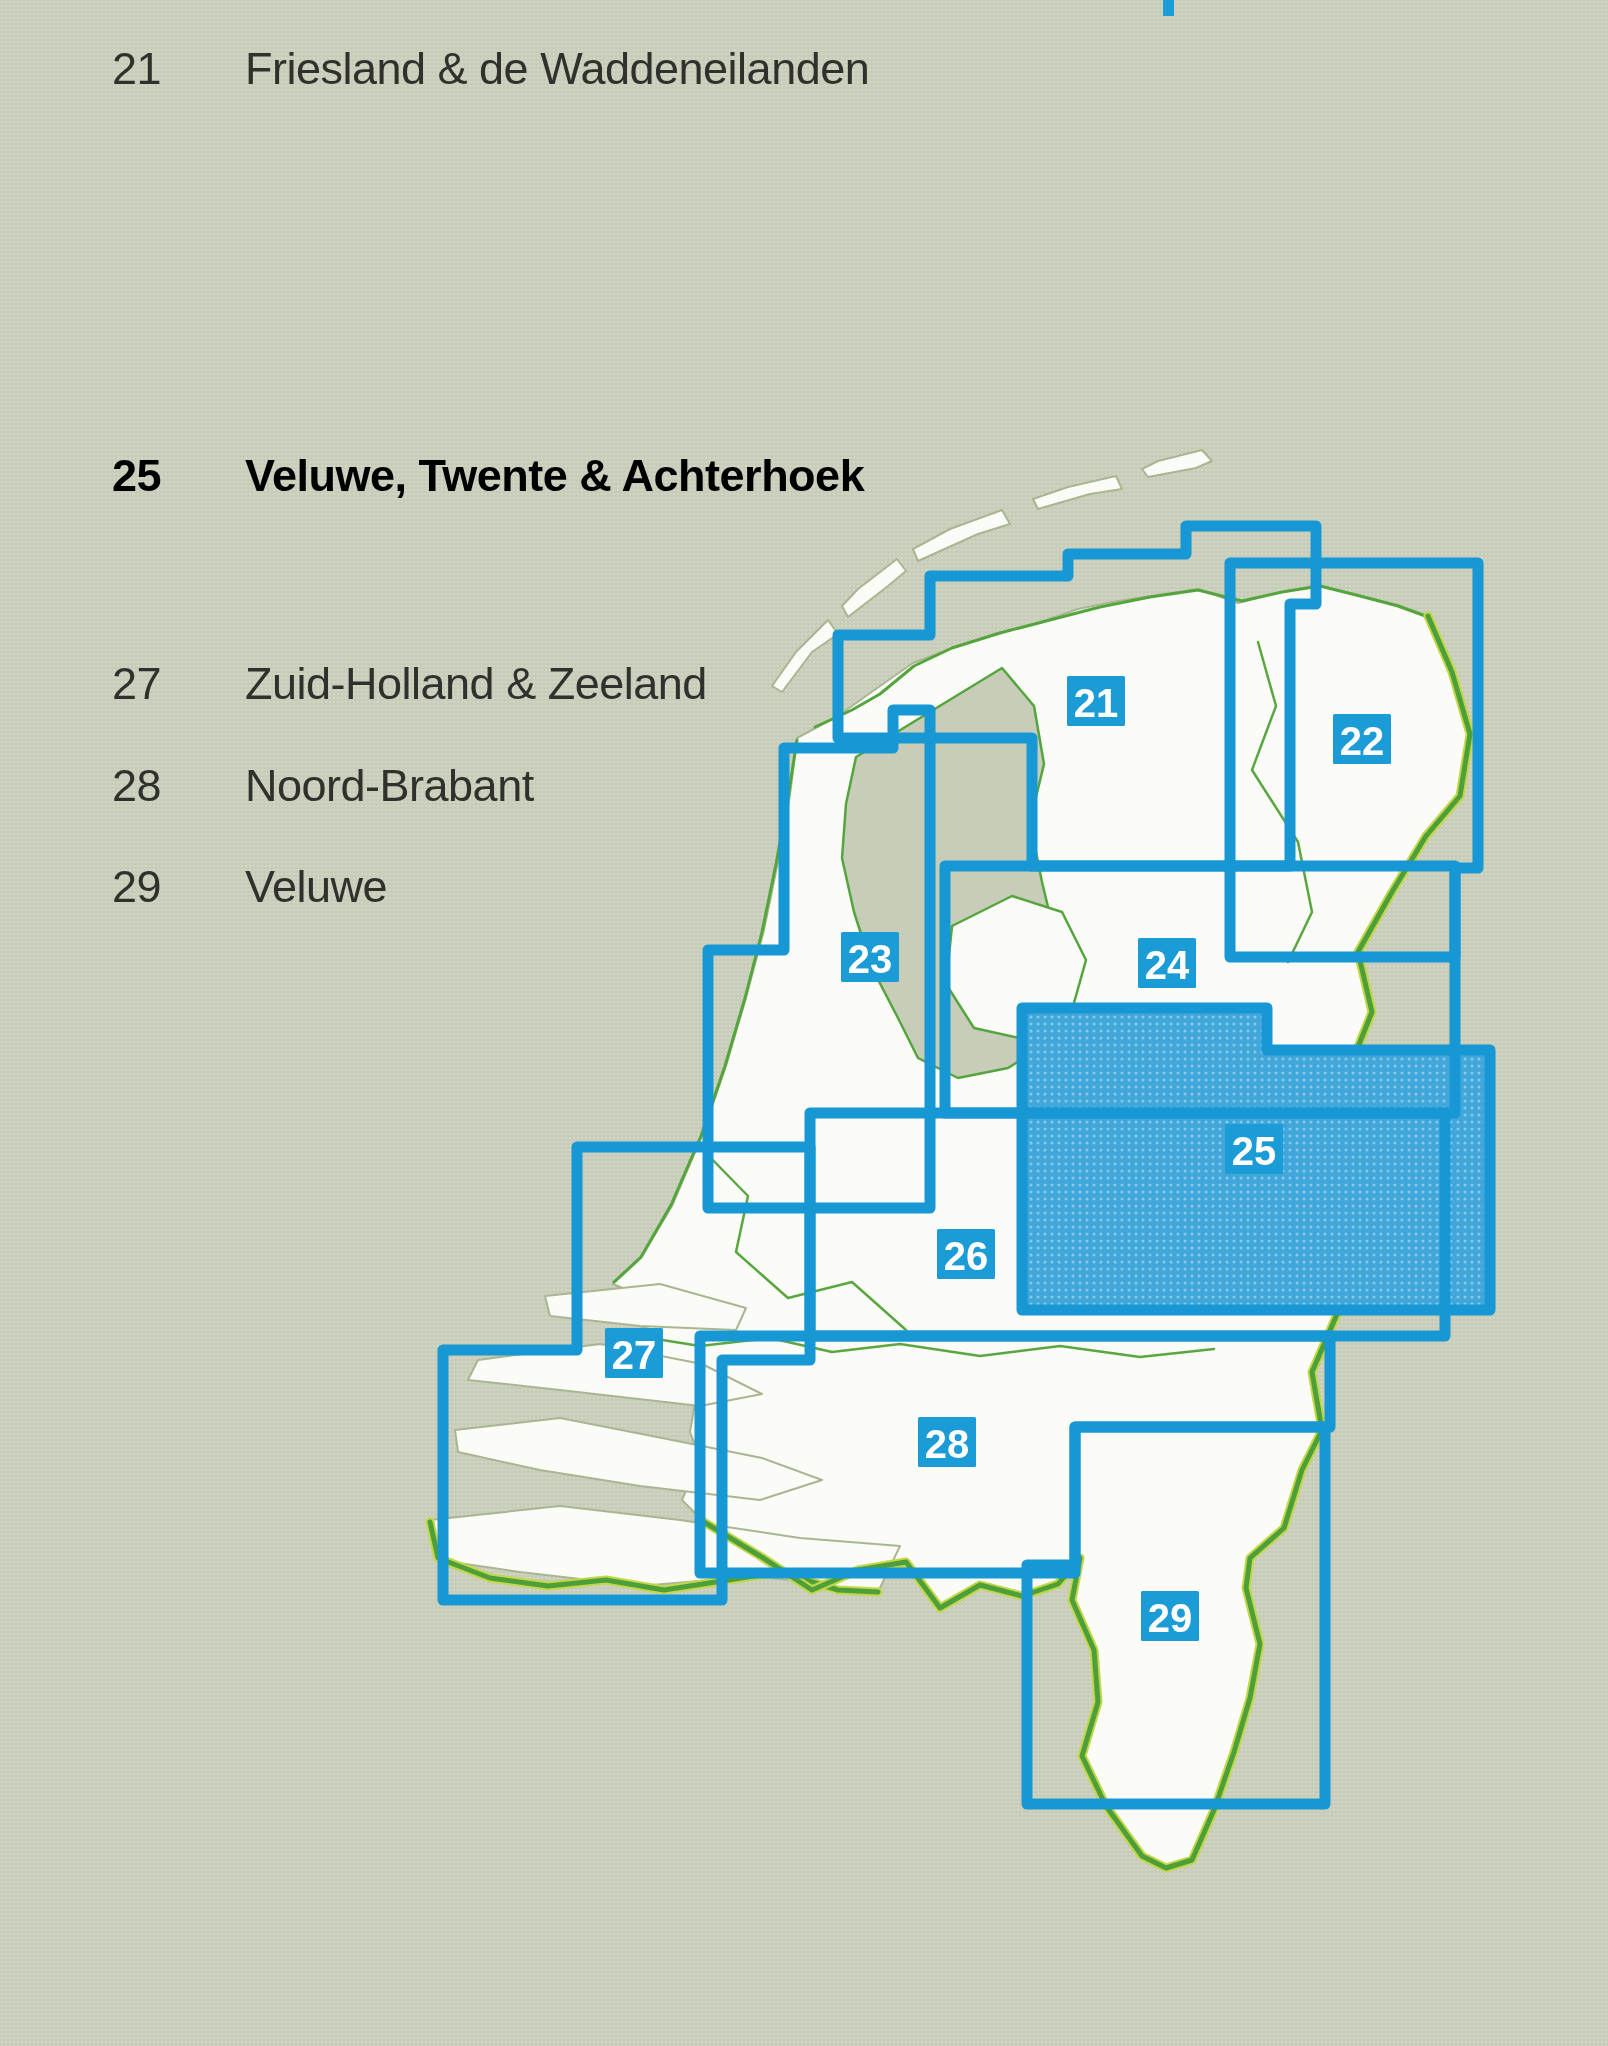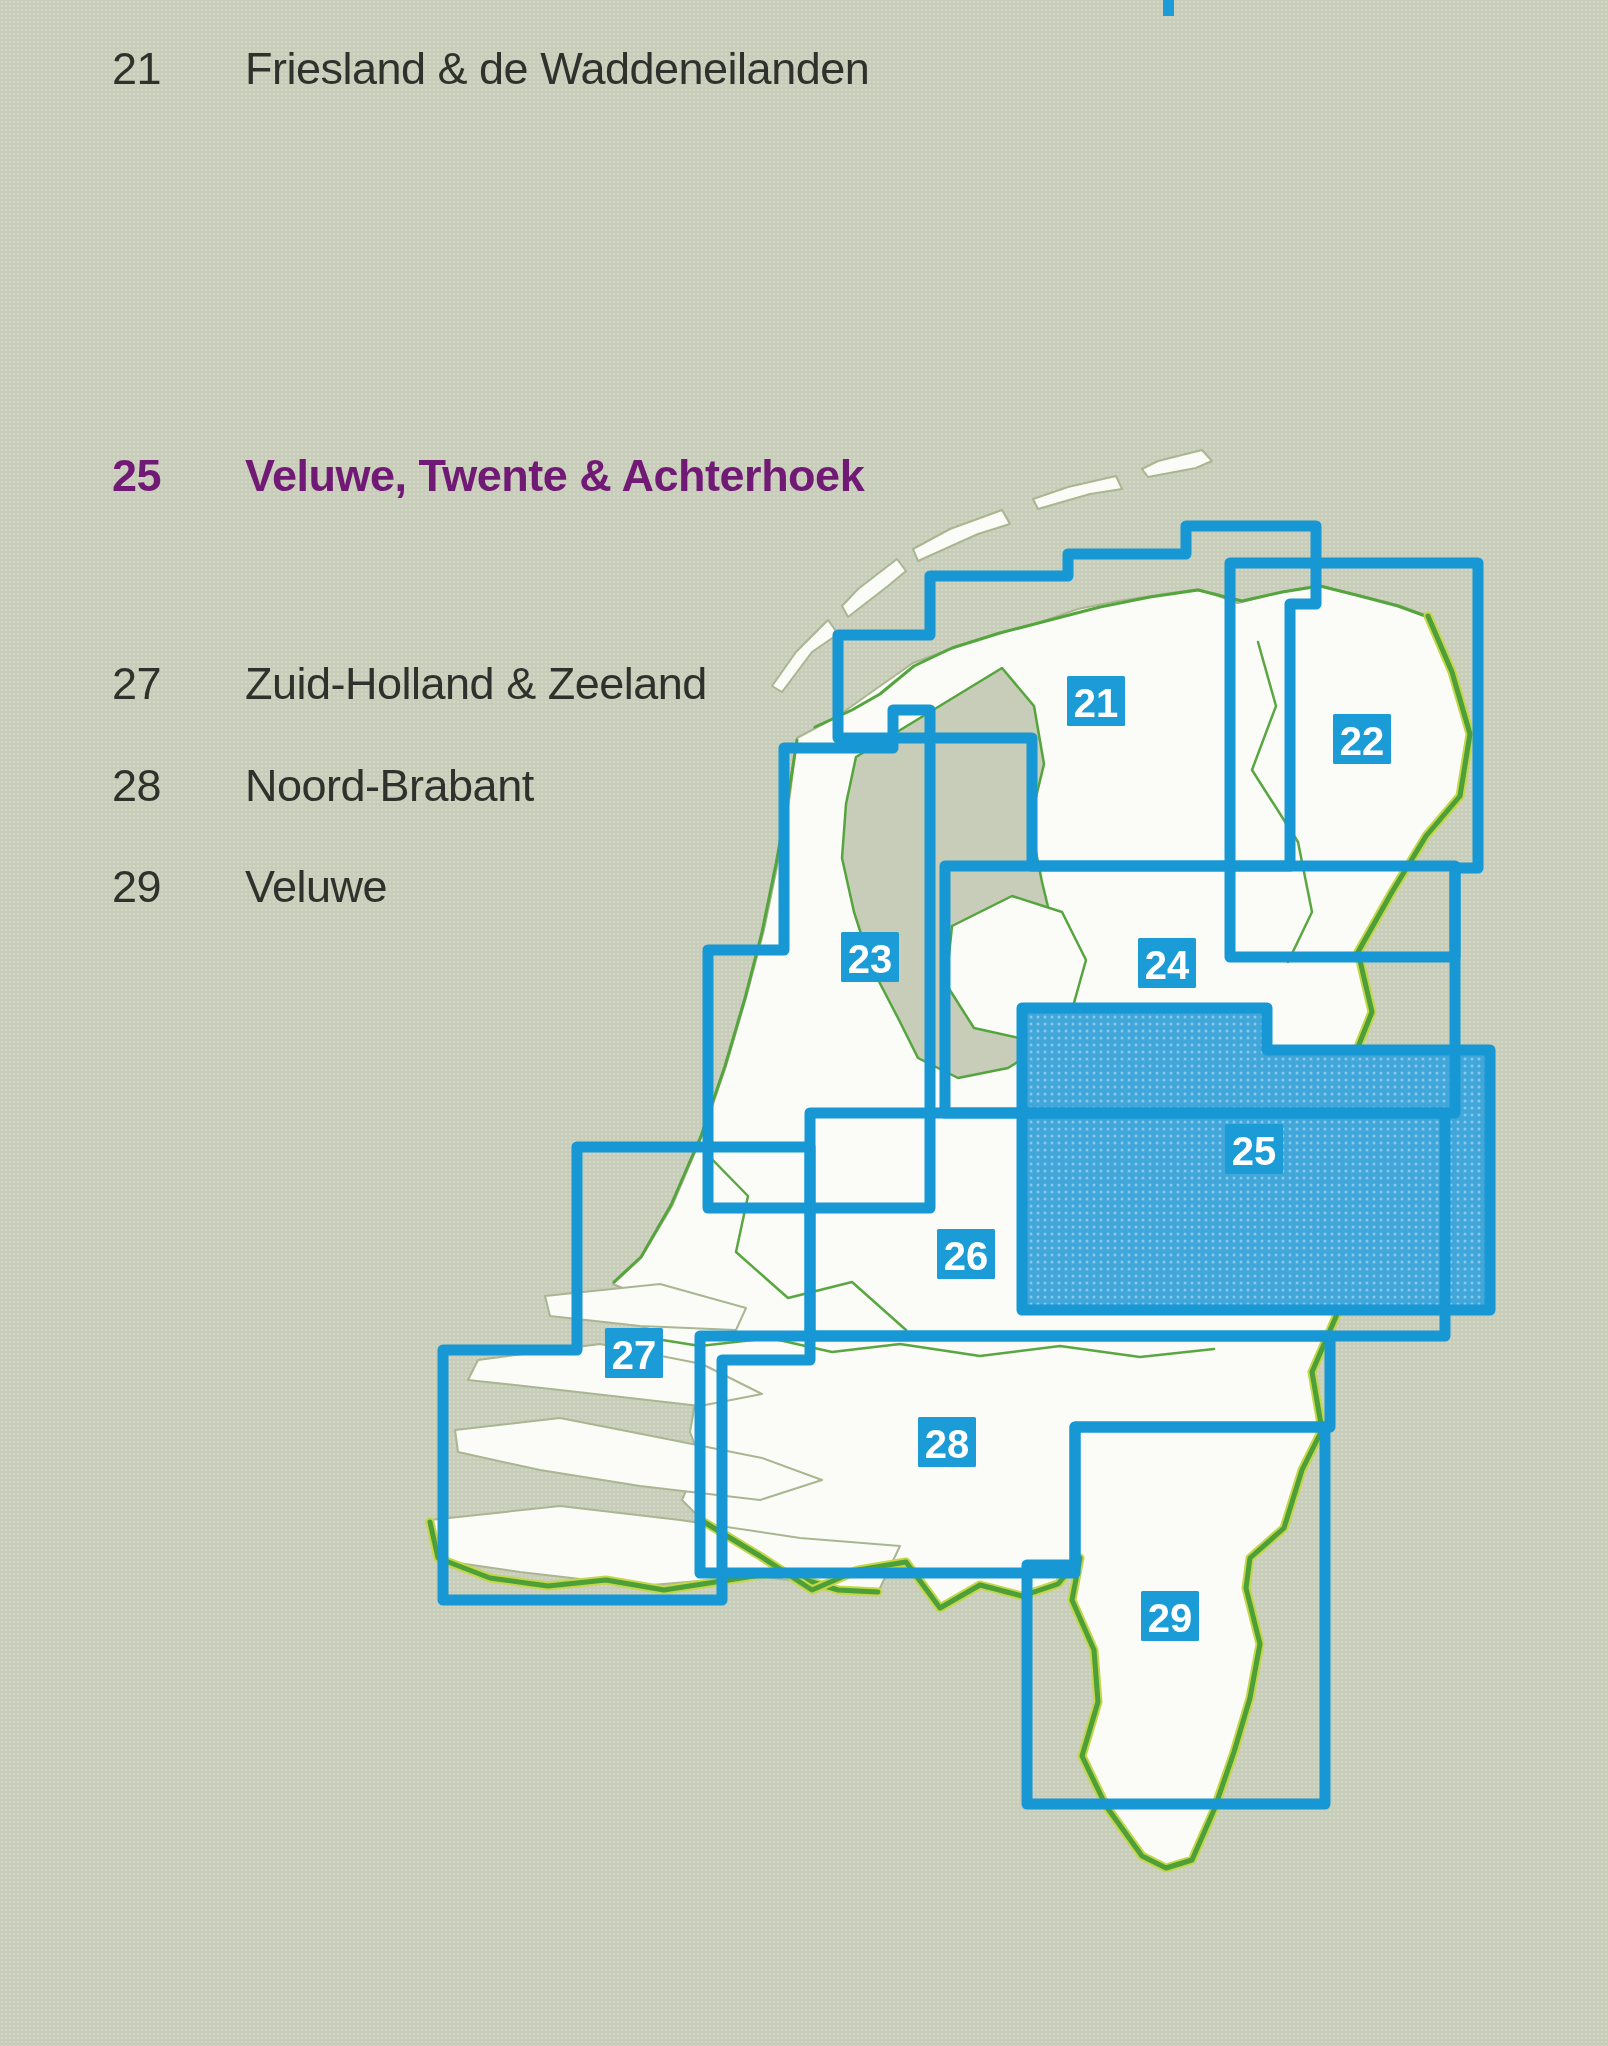--- a/index.html
+++ b/index.html
@@ -9,21 +9,21 @@
     background-image:radial-gradient(rgba(255,255,255,.20) 1px, rgba(0,0,0,0) 1.3px);
     background-size:4px 4px;
     font-family:"Liberation Sans", sans-serif;
   }
   .legend{position:absolute;left:16px;top:0;width:1384px;height:950px;margin-left:44px;}
   .legend-row{
     position:absolute;left:52px;height:50px;white-space:nowrap;
     font-size:45px;letter-spacing:-0.5px;color:#30312c;line-height:50px;
   }
   .legend-row .num{display:inline-block;width:133px;}
-  .legend-row.hl{color:#701a75;font-weight:700;}
+  .legend-row.hl{color:#000000;font-weight:700;}
   #mapsvg{position:absolute;left:0;top:0;}
   .corner-mark{position:absolute;top:0;left:1163px;width:11px;height:16px;background:#1b9cd7;}
 </style>
 </head>
 <body>
 
 <svg id="mapsvg" width="1608" height="2046" viewBox="0 0 1608 2046">
     <defs>
       <pattern id="dots25" width="7" height="7" patternUnits="userSpaceOnUse">
         <rect x="0" y="0" width="7" height="7" fill="#41a7da"></rect>

